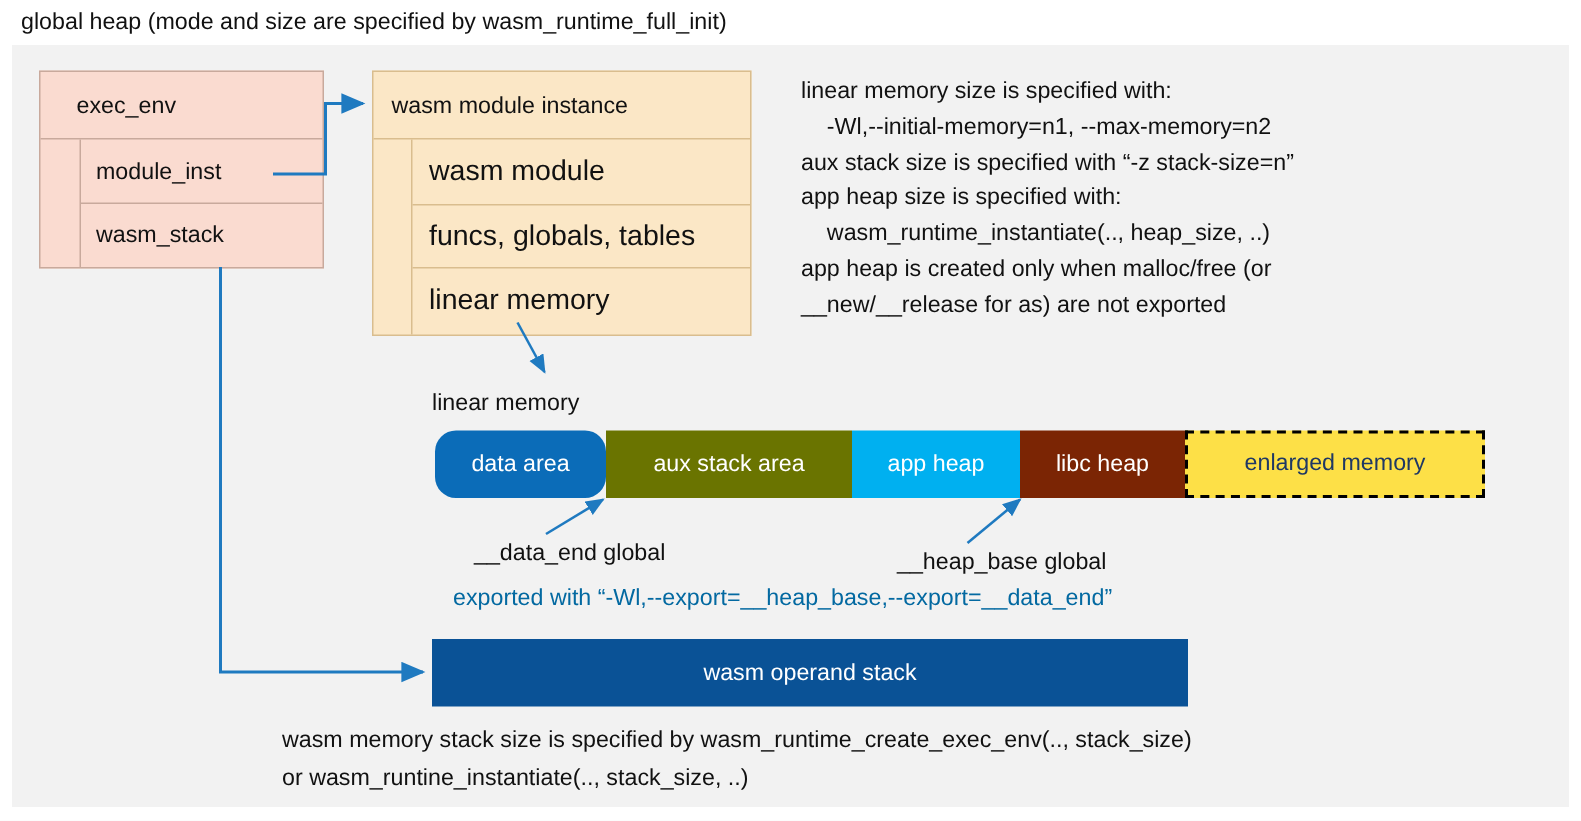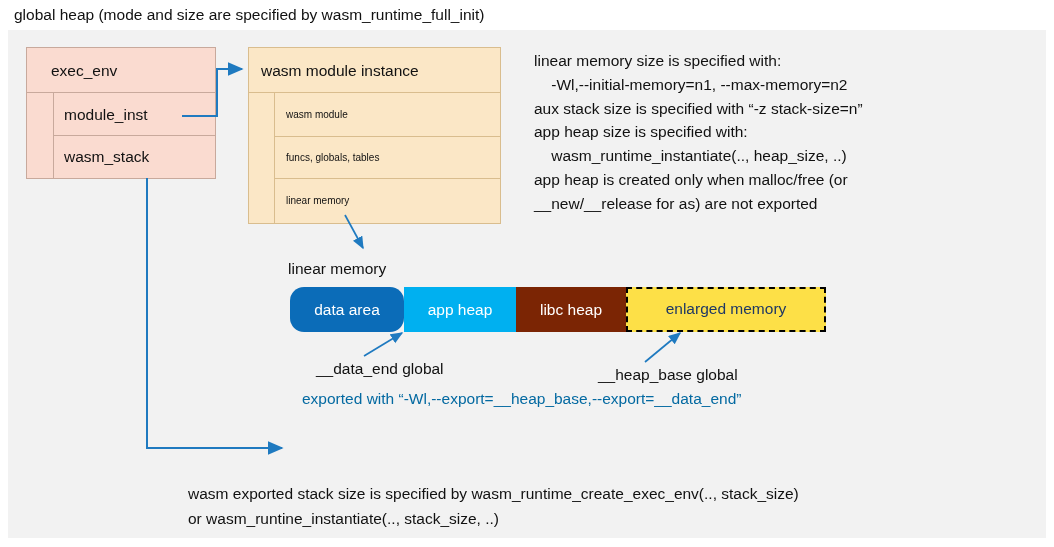--- a/index.html
+++ b/index.html
@@ -98,21 +98,21 @@
     white-space: nowrap;
   }
   #wmi-left-col {
     left: 249px; top: 93px;
     width: 26px; height: 130px;
     border-right: 1px solid #d9bd8e;
   }
   .wmi-row {
     left: 275px;
     width: 225px; height: 44px;
-    font-size: 10px;
+    font-size: 19px;
     color: #111;
     line-height: 44px;
     padding-left: 11px;
     white-space: nowrap;
   }
   #wmi-row-0 { top: 93px;  border-bottom: 1px solid #d9bd8e; }
   #wmi-row-1 { top: 137px; border-bottom: 1px solid #d9bd8e; height: 42px; line-height: 42px; }
   #wmi-row-2 { top: 179px; height: 44px; line-height: 44px; }
 
   
@@ -225,31 +225,33 @@
     -Wl,--initial-memory=n1, --max-memory=n2
 aux stack size is specified with “-z stack-size=n”
 app heap size is specified with:
     wasm_runtime_instantiate(.., heap_size, ..)
 app heap is created only when malloc/free (or
 __new/__release for as) are not exported</div>
 
   <div class="abs" id="linmem-caption">linear memory</div>
   <div class="abs" id="membar">
       <div class="seg" style="width: 114px; color: rgb(255, 255, 255); background: rgb(11, 108, 184); border-radius: 14px;">data area</div>
+      <div class="seg" style="width: 164px; color: rgb(255, 255, 255); background: rgb(106, 116, 0);">aux stack area</div>
       <div class="seg" style="width: 112px; color: rgb(255, 255, 255); background: rgb(0, 176, 240);">app heap</div>
       <div class="seg" style="width: 110px; color: rgb(255, 255, 255); background: rgb(123, 37, 4);">libc heap</div>
       <div class="seg" id="seg-enlarged" style="width: 200px; color: rgb(31, 56, 100); background: #fde047; border: 2.5px dashed rgb(0, 0, 0); line-height: 40px;">enlarged memory</div>
     </div>
 
   <div class="abs" id="data-end-label">__data_end global</div>
   <div class="abs" id="heap-base-label">__heap_base global</div>
   <div class="abs" id="exported-label">exported with “-Wl,--export=__heap_base,--export=__data_end”</div>
 
-
-  <div class="abs" id="footer-note">wasm exported stack size is specified by wasm_runtime_create_exec_env(.., stack_size)
+  <div class="abs" id="operand-stack" style="background: rgb(10, 82, 150);">wasm operand stack</div>
+
+  <div class="abs" id="footer-note">wasm memory stack size is specified by wasm_runtime_create_exec_env(.., stack_size)
 or wasm_runtine_instantiate(.., stack_size, ..)</div>
 
   <svg id="arrows" viewBox="0 0 1054 547">
     <defs>
       <marker id="ah" markerWidth="9" markerHeight="9" refX="7.2" refY="3.4" orient="auto">
         <path d="M0,0 L8,3.4 L0,6.8 z" fill="#1f7ac0"></path>
       </marker>
       <marker id="ah2" markerWidth="8" markerHeight="8" refX="6.6" refY="3.1" orient="auto">
         <path d="M0,0 L7.4,3.1 L0,6.2 z" fill="#1f7ac0"></path>
       </marker>

